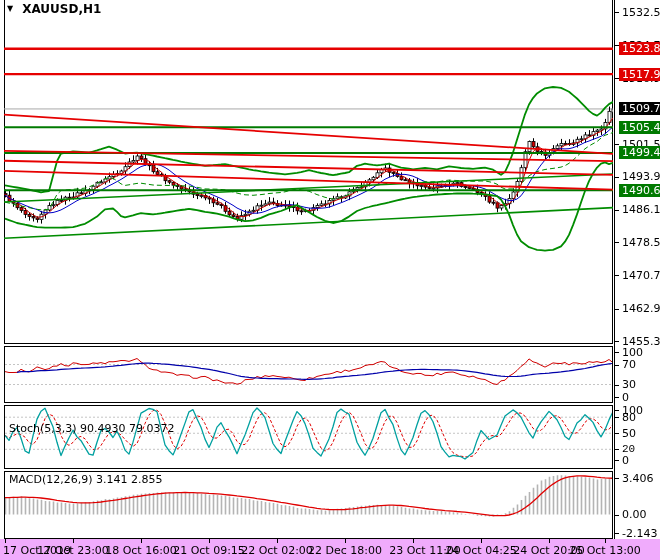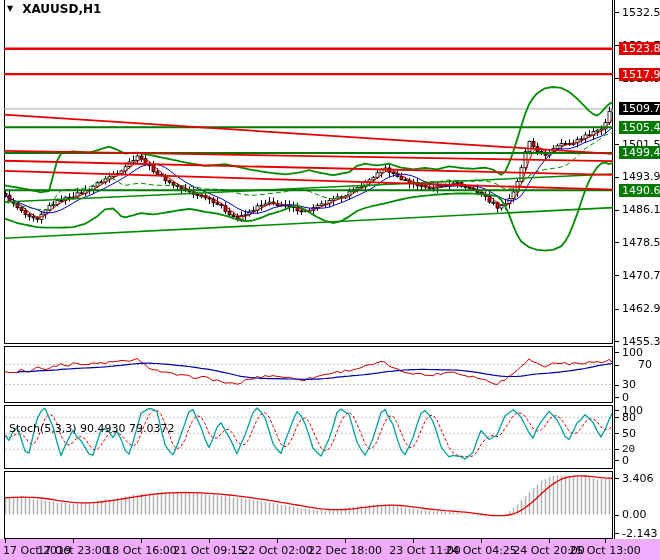--- a/index.html
+++ b/index.html
@@ -239,20 +239,21 @@
         <polyline points="5,497.6 9,497.6 13,497.3 17,497.3 21,497.1 25,497.1 29,497.3 33,497.4 37,497.7 41,498.0 45,498.5 49,499.0 53,499.6 57,500.3 61,500.8 65,501.4 69,501.9 73,502.3 77,502.6 81,502.8 85,502.9 89,502.9 93,502.7 97,502.4 101,502.0 105,501.4 109,500.9 113,500.4 117,499.8 121,499.2 125,498.5 129,497.9 133,497.2 137,496.6 141,496.0 145,495.3 149,494.8 153,494.3 157,493.8 161,493.5 165,493.1 169,492.9 173,492.8 177,492.6 181,492.6 185,492.5 189,492.6 193,492.7 197,492.8 201,492.9 205,493.1 209,493.4 213,493.6 217,493.9 221,494.2 225,494.6 229,495.0 233,495.4 237,495.9 241,496.3 245,496.8 249,497.3 253,497.9 257,498.6 261,499.1 265,499.7 269,500.3 273,500.9 277,501.6 281,502.3 285,502.9 289,503.6 293,504.3 297,505.0 301,505.7 305,506.4 309,507.1 313,507.6 317,508.3 321,508.8 325,509.2 329,509.5 333,509.6 337,509.7 341,509.6 345,509.5 349,509.1 353,508.8 357,508.3 361,507.7 365,507.3 369,506.8 373,506.3 377,505.9 381,505.6 385,505.3 389,505.2 393,505.2 397,505.3 401,505.5 405,505.9 409,506.4 413,506.8 417,507.3 421,507.9 425,508.5 429,509.0 433,509.4 437,509.8 441,510.2 445,510.6 449,510.8 453,511.1 457,511.5 461,511.8 465,512.2 469,512.6 473,513.1 477,513.6 481,514.1 485,514.6 489,515.1 493,515.5 497,515.7 501,515.7 505,515.5 509,515.0 513,513.9 517,512.5 521,510.4 525,507.8 529,504.9 533,501.5 537,497.9 541,494.1 545,490.5 549,487.1 553,484.1 557,481.5 561,479.4 565,477.9 569,476.8 573,476.3 577,475.9 581,475.9 585,476.0 589,476.3 593,476.7 597,477.2 601,477.6 605,477.9 609,478.1 613,478.3" fill="none" stroke="#e00000" stroke-width="1.3"></polyline>
       </g>
     </svg>
 
   <div class="title-row">
     <span class="tri">▼</span>
     <span class="sym">XAUUSD,H1</span>
   </div>
 
   <div class="ind-label" style="top:422px">Stoch(5,3,3) 90.4930 79.0372</div>
+  <div class="ind-label" style="top:473px">MACD(12,26,9) 3.141 2.855</div>
 
   <div class="scale-col" id="scaleCol">
       <div class="dash" style="top: 12px;"></div>
       <div class="tick" style="top: 5.5px;">1532.50</div>
       <div class="dash" style="top: 45.2409px;"></div>
       <div class="tick" style="top: 38.7409px;">1524.70</div>
       <div class="dash" style="top: 78.4819px;"></div>
       <div class="tick" style="top: 71.9819px;">1516.90</div>
       <div class="dash" style="top: 144.111px;"></div>
       <div class="tick" style="top: 137.611px;">1501.50</div>
@@ -264,21 +265,21 @@
       <div class="tick" style="top: 235.63px;">1478.50</div>
       <div class="dash" style="top: 275.37px;"></div>
       <div class="tick" style="top: 268.87px;">1470.70</div>
       <div class="dash" style="top: 308.611px;"></div>
       <div class="tick" style="top: 302.111px;">1462.90</div>
       <div class="dash" style="top: 341px;"></div>
       <div class="tick" style="top: 334.5px;">1455.30</div>
       <div class="dash" style="top: 352px;"></div>
       <div class="tick" style="top: 345.5px;">100</div>
       <div class="dash" style="top: 364.5px;"></div>
-      <div class="tick" style="top: 358px; margin-left: 16px;">70</div>
+      <div class="tick" style="top: 358px;">70</div>
       <div class="dash" style="top: 384.5px;"></div>
       <div class="tick" style="top: 378px;">30</div>
       <div class="dash" style="top: 397px;"></div>
       <div class="tick" style="top: 390.5px;">0</div>
       <div class="dash" style="top: 410px;"></div>
       <div class="tick" style="top: 403.5px;">100</div>
       <div class="dash" style="top: 417.2px;"></div>
       <div class="tick" style="top: 410.7px; text-align: center;">80</div>
       <div class="dash" style="top: 433.25px;"></div>
       <div class="tick" style="top: 426.75px;">50</div>

